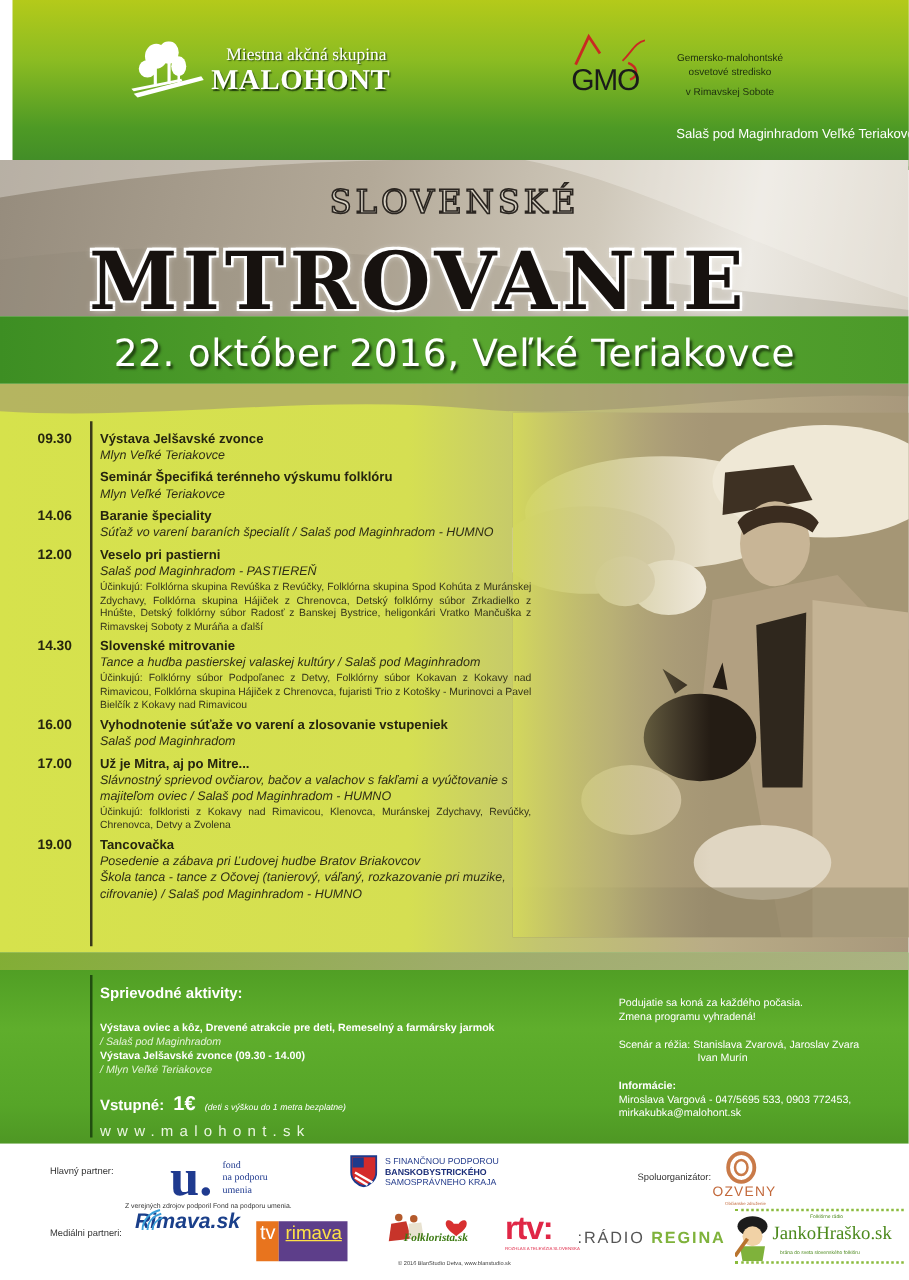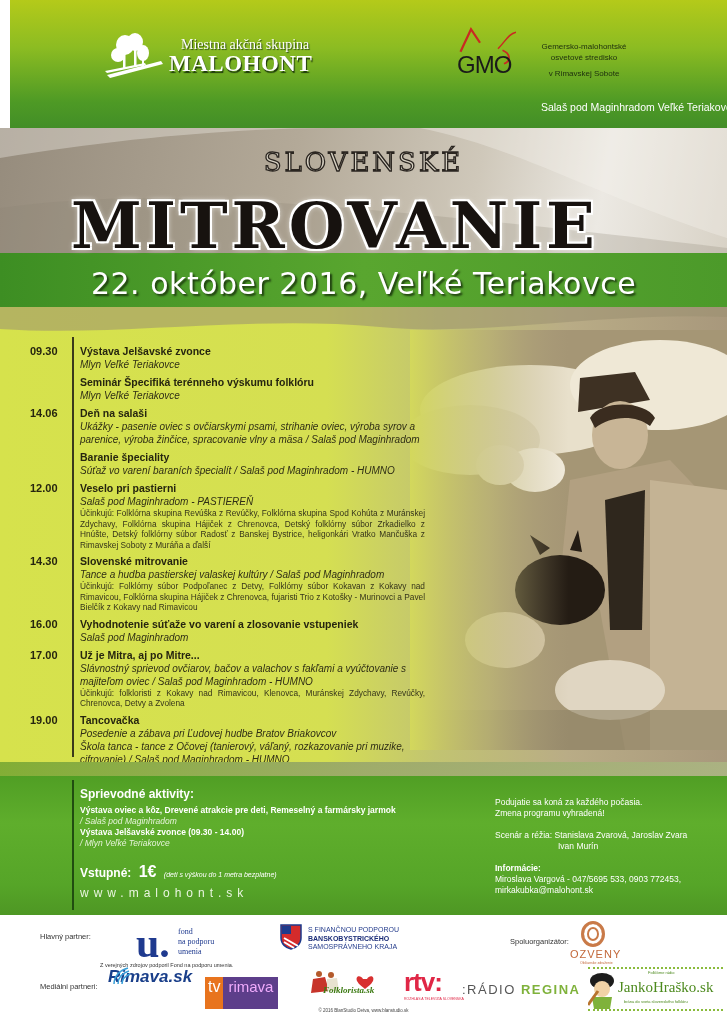--- a/index.html
+++ b/index.html
@@ -75,21 +75,21 @@
   .entry { margin-bottom: 5px; }
 
   
   .green-bottom {
     position: absolute; left: 0; top: 762px; width: 727px; height: 153px;
     background: linear-gradient(180deg, #4c9a22 0%, #5fae2c 40%, #56a528 80%, #4e9724 100%);
   }
   .green-bottom .strip { position:absolute; left:0; top:0; width:727px; height:14px; background: linear-gradient(90deg,#8fb23a,#b3b07c 50%,#c2b89a); opacity:.8; }
   .timeline-line2 { position: absolute; left: 72px; top: 780px; width: 2px; height: 130px; background: #214d10; }
   .activities { position: absolute; left: 80px; top: 787px; width: 380px; color: #fff; }
-  .act-head { font-weight: bold; font-size: 12px; margin-bottom: 4px; }
+  .act-head { font-weight: bold; font-size: 12px; margin-bottom: 16px; }
   .act-line { font-weight: bold; font-size: 8.5px; line-height: 11px; }
   .act-loc { font-style: italic; font-size: 8.5px; line-height: 11px; color: #e6f3da; }
   .entry-price { margin-top: 14px; font-weight: bold; font-size: 12px; }
   .entry-price .amt { font-size: 16px; margin: 0 4px; }
   .entry-price .note { font-weight: normal; font-style: italic; font-size: 7px; }
   .web { margin-top: 5px; font-size: 12px; letter-spacing: 5px; color: #eaf6e0; }
 
   .info-right { position: absolute; left: 495px; top: 797px; width: 230px; color: #fff; font-size: 8.5px; line-height: 11px; }
   .info-right .gap { height: 11px; }
   .info-right .indent { padding-left: 63px; }
@@ -109,21 +109,21 @@
   .ozveny { position: absolute; left: 566px; top: 6px; width: 60px; height: 44px; }
   .ozveny .ring { position: absolute; left: 15px; top: 0; width: 24px; height: 26px; border-radius: 50%; border: 3px solid #c97a48; box-shadow: inset 0 0 0 3px #fff, inset 0 0 0 5px #c97a48; }
   .ozveny .name { position: absolute; left: 4px; top: 27px; font-size: 11px; color: #c2683a; letter-spacing: 1px; }
   .ozveny .small { position: absolute; left: 14px; top: 40px; font-size: 3.5px; color: #c2683a; }
 
   .media { position: absolute; top: 50px; }
   .rimava { left: 108px; top: 52px; font-style: italic; font-weight: bold; font-size: 17px; color: #1a3f8a; }
   .rimava-arc { position: absolute; left: 112px; top: 966px; width: 24px; height: 20px; }
   .tvrimava { left: 205px; top: 62px; height: 32px; display: flex; }
   .tvrimava .tv { background: #e8741e; color: #fff; font-size: 16px; padding: 0 3px; line-height: 20px; }
-  .tvrimava .rm { background: #5d3e8a; color: #f0abfc; font-size: 15px; padding: 0 5px; line-height: 20px; }
+  .tvrimava .rm { background: #5d3e8a; color: #fde047; font-size: 15px; padding: 0 5px; line-height: 20px; text-decoration: underline; }
   .folklorista { left: 305px; top: 54px; width: 75px; height: 34px; }
   .folklorista .txt { position: absolute; left: 18px; top: 16px; font-family: "Liberation Serif", serif; font-style: italic; font-weight: bold; font-size: 9px; color: #3c7a12; }
   .rtv { left: 404px; top: 52px; font-weight: bold; font-size: 26px; color: #e02746; letter-spacing: -1px; }
   .rtv-cap { position: absolute; left: 404px; top: 997px; font-size: 3.5px; color: #e02746; }
   .radio { left: 462px; top: 67px; font-size: 13px; letter-spacing: 1.5px; color: #555; }
   .radio .g { color: #7fb23b; font-weight: bold; }
   .janko { left: 588px; top: 52px; width: 135px; height: 44px; border-top: 2px dotted #8abb3c; border-bottom: 2px dotted #8abb3c; }
   .janko .name { position: absolute; left: 30px; top: 10px; font-family: "Liberation Serif", serif; font-size: 15px; color: #4d8a1e; white-space: nowrap; }
   .janko .top { position: absolute; left: 60px; top: 1px; font-size: 4px; color: #4d8a1e; }
   .janko .bot { position: absolute; left: 36px; top: 30px; font-size: 4px; color: #4d8a1e; }
@@ -232,24 +232,20 @@
     </div>
     <div class="entry">
       <div class="ev-title">Seminár Špecifiká terénneho výskumu folklóru</div>
       <div class="ev-sub">Mlyn Veľké Teriakovce</div>
     </div>
   </div>
 
   <div class="block">
     <div class="time">14.06</div>
     <div class="entry">
-      <div class="ev-title">Deň na salaši</div>
-      <div class="ev-sub">Ukážky - pasenie oviec s ovčiarskymi psami, strihanie oviec, výroba syrov a parenice, výroba žinčice, spracovanie vlny a mäsa / Salaš pod Maginhradom</div>
-    </div>
-    <div class="entry">
       <div class="ev-title">Baranie špeciality</div>
       <div class="ev-sub">Súťaž vo varení baraních špecialít / Salaš pod Maginhradom - HUMNO</div>
     </div>
   </div>
 
   <div class="block">
     <div class="time">12.00</div>
     <div class="entry">
       <div class="ev-title">Veselo pri pastierni</div>
       <div class="ev-sub">Salaš pod Maginhradom - PASTIEREŇ</div>

